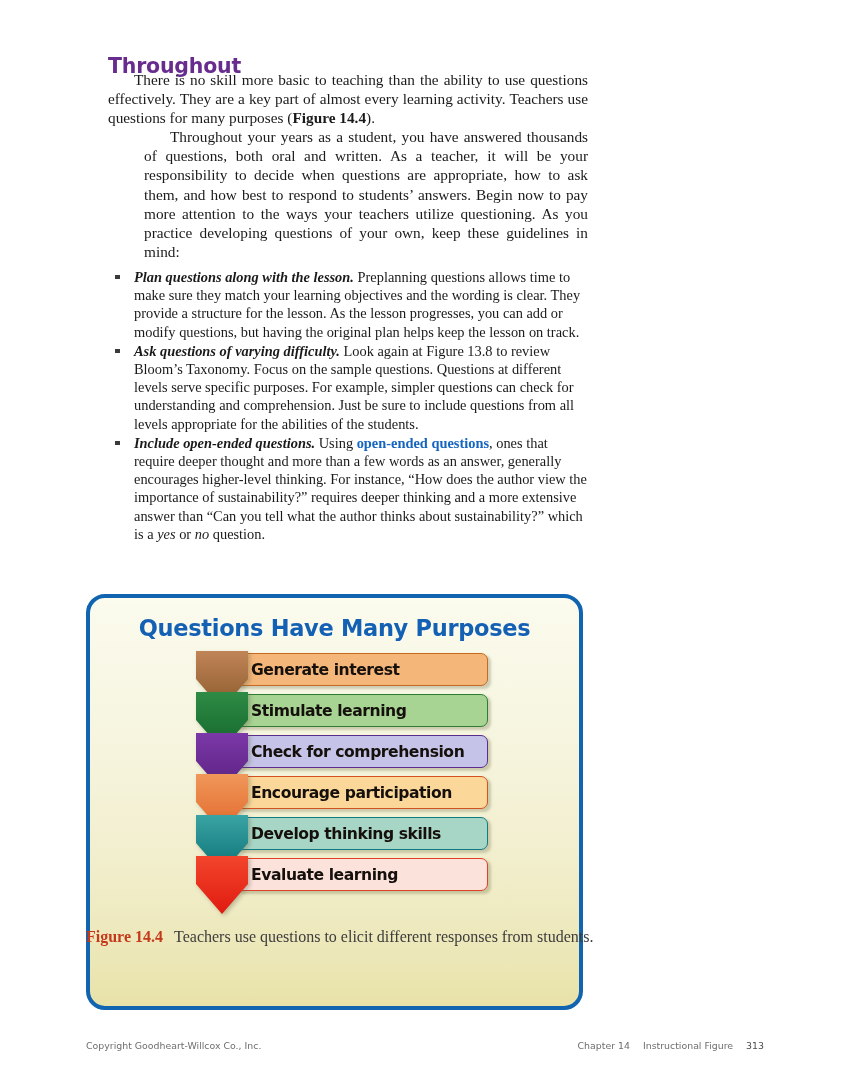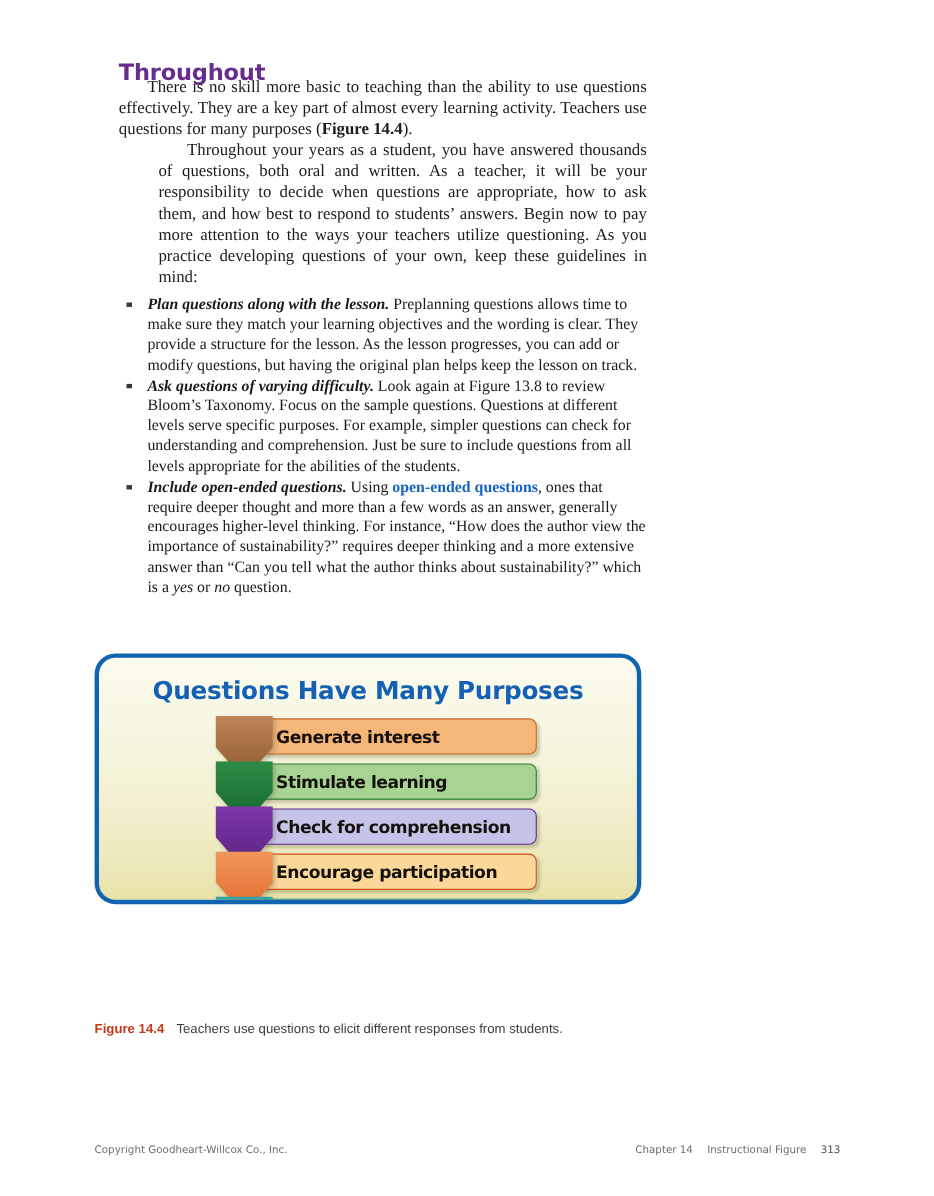--- a/index.html
+++ b/index.html
@@ -84,21 +84,21 @@
     color: #1565C0;
   }
   .ital { font-style: italic; }
 
   
   .figure-box {
     position: absolute;
     left: 86px;
     top: 594px;
     width: 497px;
-    height: 228px;
+    height: 416px;
     box-sizing: border-box;
     border: 4.5px solid #1064B0;
     border-radius: 19px;
     background: linear-gradient(to bottom, #fbfbee 0%, #f7f6e2 28%, #f2efcf 62%, #ece7b7 88%, #e8e2a8 100%);
     overflow: hidden;
   }
   .figure-title {
     position: absolute;
     left: 0;
     right: 0;
@@ -160,22 +160,22 @@
     padding-left: 14px;
     white-space: nowrap;
   }
 
   
   .caption {
     position: absolute;
     left: 86px;
     top: 928px;
     width: 560px;
-    font-family: Liberation Sans, sans-serif;
-    font-size: 12px;
+    font-family: Liberation Serif, serif;
+    font-size: 16px;
     color: #3c3c3c;
   }
   .caption .fignum {
     font-weight: bold;
     color: #C5391B;
     margin-right: 11px;
   }
 
   
   .footer {
@@ -293,20 +293,36 @@
                   <stop offset="100%" stop-color="#0B7277"></stop>
                 </linearGradient>
               </defs>
               <path d="M0,0 L52,0 L52,28 L26,58 L0,28 Z" fill="url(#g4)"></path>
             </svg>
           </div>
           <div class="bar" style="background: rgb(168, 214, 198); border-color: rgb(15, 124, 133);">
             <span class="label">Develop thinking skills</span>
           </div>
         </div>
+        <div class="row" style="top: 205px;">
+          <div class="chev">
+            <svg viewBox="0 0 52 62" xmlns="http://www.w3.org/2000/svg">
+              <defs>
+                <linearGradient id="g5" x1="0" y1="0" x2="0" y2="1">
+                  <stop offset="0%" stop-color="#F2452C"></stop>
+                  <stop offset="100%" stop-color="#E01B10"></stop>
+                </linearGradient>
+              </defs>
+              <path d="M0,0 L52,0 L52,28 L26,58 L0,28 Z" fill="url(#g5)"></path>
+            </svg>
+          </div>
+          <div class="bar" style="background: rgb(251, 226, 219); border-color: rgb(224, 64, 42);">
+            <span class="label">Evaluate learning</span>
+          </div>
+        </div>
       </div>
   </div>
 
   <div class="caption">
     <span class="fignum">Figure 14.4</span><span>Teachers use questions to elicit different responses from students.</span>
   </div>
 
   <div class="footer">
     <span>Copyright Goodheart-Willcox Co., Inc.</span>
     <span class="footer-right">

